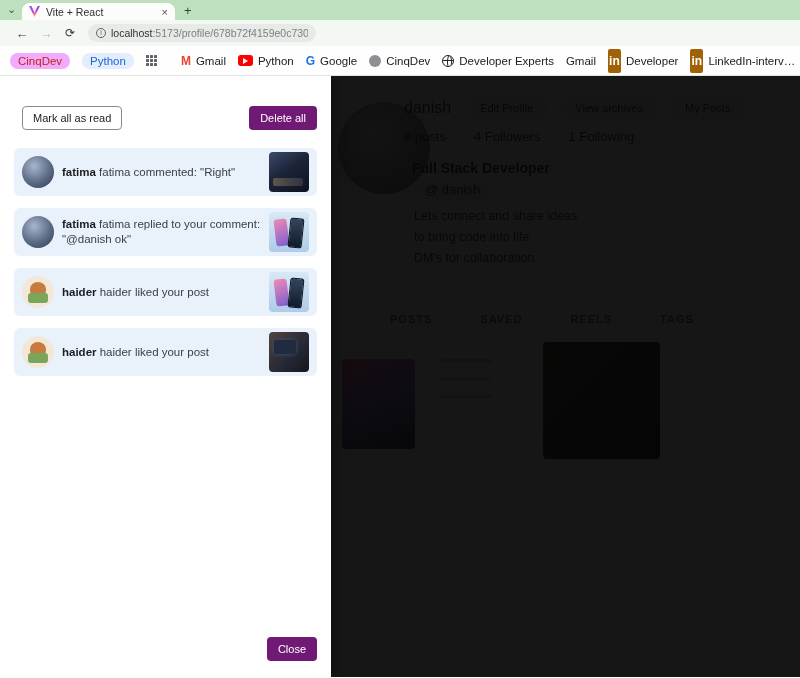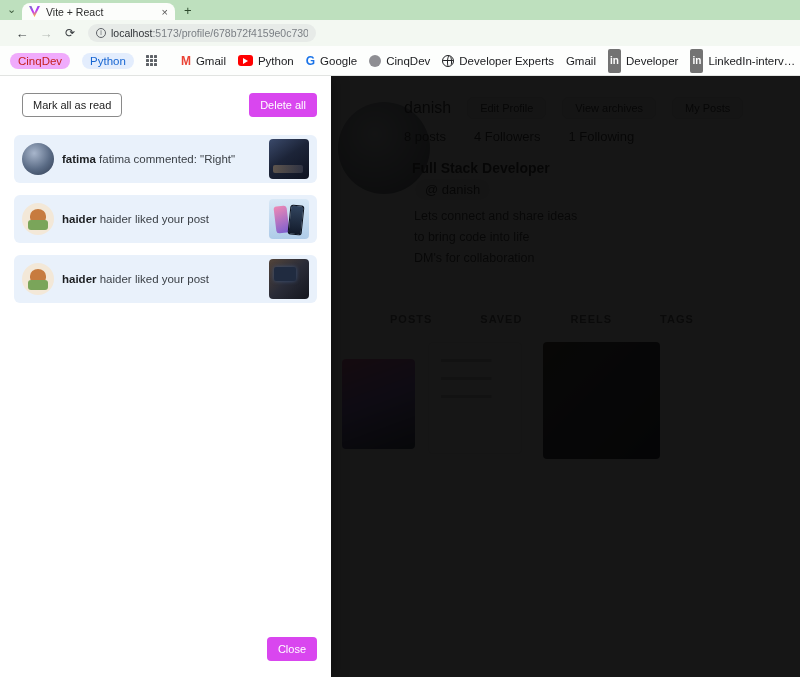--- a/index.html
+++ b/index.html
@@ -39,21 +39,21 @@
   .bm-sep { width:1px; height:14px; background:#d5d7d5; }
   .gmail-ic { color:#ea4335; font-weight:bold; font-size:12px; }
   .yt-ic { width:15px; height:11px; background:#ff0000; border-radius:3px; position:relative; }
   .yt-ic::after { content:""; position:absolute; left:5px; top:2.5px; border-left:5px solid #fff;
                   border-top:3px solid transparent; border-bottom:3px solid transparent; }
   .g-ic { color:#1a73e8; font-weight:bold; font-size:12px; }
   .gpt-ic { width:12px; height:12px; border-radius:50%; background:#8e8e93; }
   .globe-ic { width:12px; height:12px; border-radius:50%; border:1.5px solid #202124; position:relative; overflow:hidden; }
   .globe-ic::before { content:""; position:absolute; left:4px; top:-1px; width:3px; height:12px; border:1px solid #202124; border-radius:50%; }
   .globe-ic::after { content:""; position:absolute; left:-1px; top:4.5px; width:12px; height:0; border-top:1px solid #202124; }
-  .li-ic { width:13px; height:24px; background:#737373; border-radius:2px; color:#fff; font-size:10px;
+  .li-ic { width:13px; height:24px; background:#a16207; border-radius:2px; color:#fff; font-size:12px;
            font-weight:bold; display:flex; align-items:center; justify-content:center; }
 
   
   .content { position:relative; width:800px; height:601px; background:#fff; overflow:hidden; }
 
   
   .underlay { position:absolute; inset:0; background:#fff; }
   .u-avatar { position:absolute; left:338px; top:26px; width:92px; height:92px; border-radius:50%;
               background:radial-gradient(circle at 40% 35%, #cfd4d9, #8d939b 60%, #565c64); }
   .u-header { position:absolute; left:404px; top:21px; display:flex; align-items:center; gap:16px; }
@@ -74,24 +74,24 @@
              background-image:repeating-linear-gradient(#fafafa 0 6px, #c9c9c9 6px 9px, #fafafa 9px 18px);
              background-size:55% 60px; background-repeat:no-repeat; background-position:12px 10px; }
   .u-tile3 { left:543px; top:266px; width:117px; height:117px;
              background:linear-gradient(135deg,#3a3026 0%,#23242e 55%,#15161c 100%); }
 
   .overlay { position:absolute; inset:0; background:rgba(4,4,4,0.93); }
 
   
   .panel { position:absolute; left:0; top:0; width:331px; height:601px; background:#fff;
            box-shadow:2px 0 14px rgba(0,0,0,0.35); padding:14px; }
-  .panel-head { display:flex; justify-content:space-between; align-items:center; margin-top:3px;padding-left:8px; }
+  .panel-head { display:flex; justify-content:space-between; align-items:center; margin-top:16px;padding-left:8px; }
   .btn-outline { background:#fff; border:1px solid #8a8a8a; border-radius:4px; font-size:11px;
                  color:#222; padding:5px 10px; cursor:pointer; font-family:inherit; }
-  .btn-red { background:#d946ef; border:none; border-radius:4px; font-size:11px; color:#fff;
+  .btn-red { background:#701a75; border:none; border-radius:4px; font-size:11px; color:#fff;
              padding:6px 11px; cursor:pointer; font-family:inherit; }
   .notif-list { margin-top:18px; display:flex; flex-direction:column; gap:12px; }
   .notif { background:#e9f1fb; border-radius:6px; min-height:44px; display:flex; align-items:center;
            padding:4px 2px 4px 8px; cursor:pointer; }
   .avatar { width:32px; height:32px; border-radius:50%; flex:0 0 auto; position:relative; overflow:hidden; }
   .av-fatima { background:radial-gradient(circle at 38% 32%, #a8b6cc, #5a6b85 55%, #2e3a4f); }
   .av-danish { background:radial-gradient(circle at 42% 30%, #e9e7e1, #9aa0a8 55%, #4a4f57); }
   .av-haider { background:#f3e8d8; }
   .av-haider::before { content:""; position:absolute; left:8px; top:6px; width:16px; height:14px;
                        border-radius:50% 50% 40% 40%; background:#c77b3f; }
@@ -231,20 +231,25 @@
       </div>
 
       <div class="notif-list" data-interactable="false">
 
         <div class="notif" data-interactable="true">
           <span class="avatar av-fatima" data-interactable="false"></span>
           <span class="ntext" data-interactable="false"><b data-interactable="false">fatima</b> <span data-interactable="false">fatima commented: "Right"</span></span>
           <span class="thumb t-darkblue" data-interactable="false"></span>
         </div>
 
+        <div class="notif" data-interactable="true">
+          <span class="avatar av-fatima" data-interactable="false"></span>
+          <span class="ntext" data-interactable="false"><b data-interactable="false">fatima</b> <span data-interactable="false">fatima replied to your comment: "@danish ok"</span></span>
+          <span class="thumb t-phones" data-interactable="false"></span>
+        </div>
 
 
         <div class="notif" data-interactable="true">
           <span class="avatar av-haider" data-interactable="false"></span>
           <span class="ntext" data-interactable="false"><b data-interactable="false">haider</b> <span data-interactable="false">haider liked your post</span></span>
           <span class="thumb t-phones" data-interactable="false"></span>
         </div>
 
         <div class="notif" data-interactable="true">
           <span class="avatar av-haider" data-interactable="false"></span>

